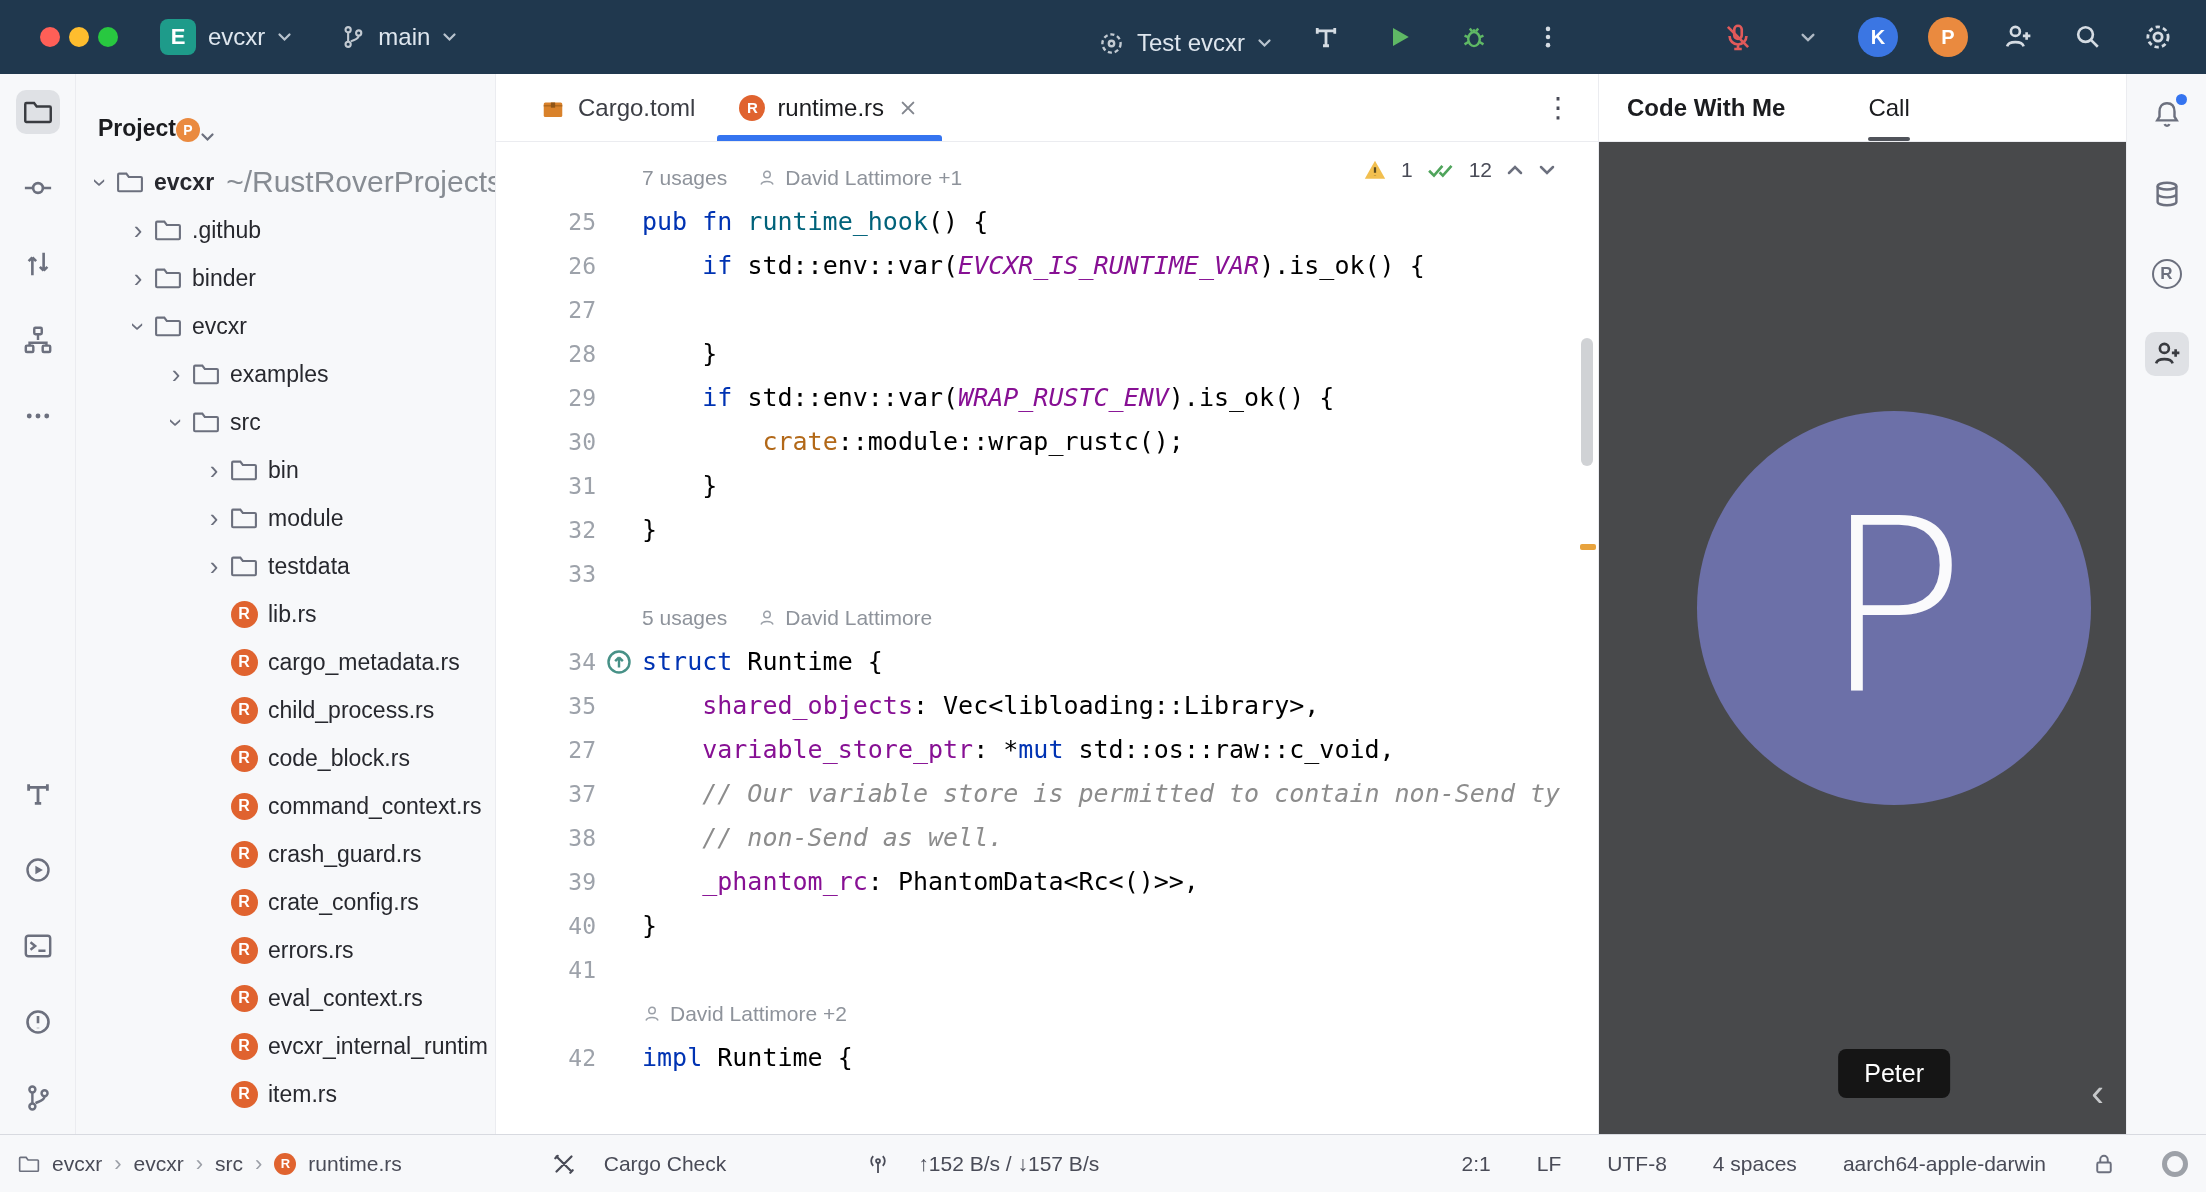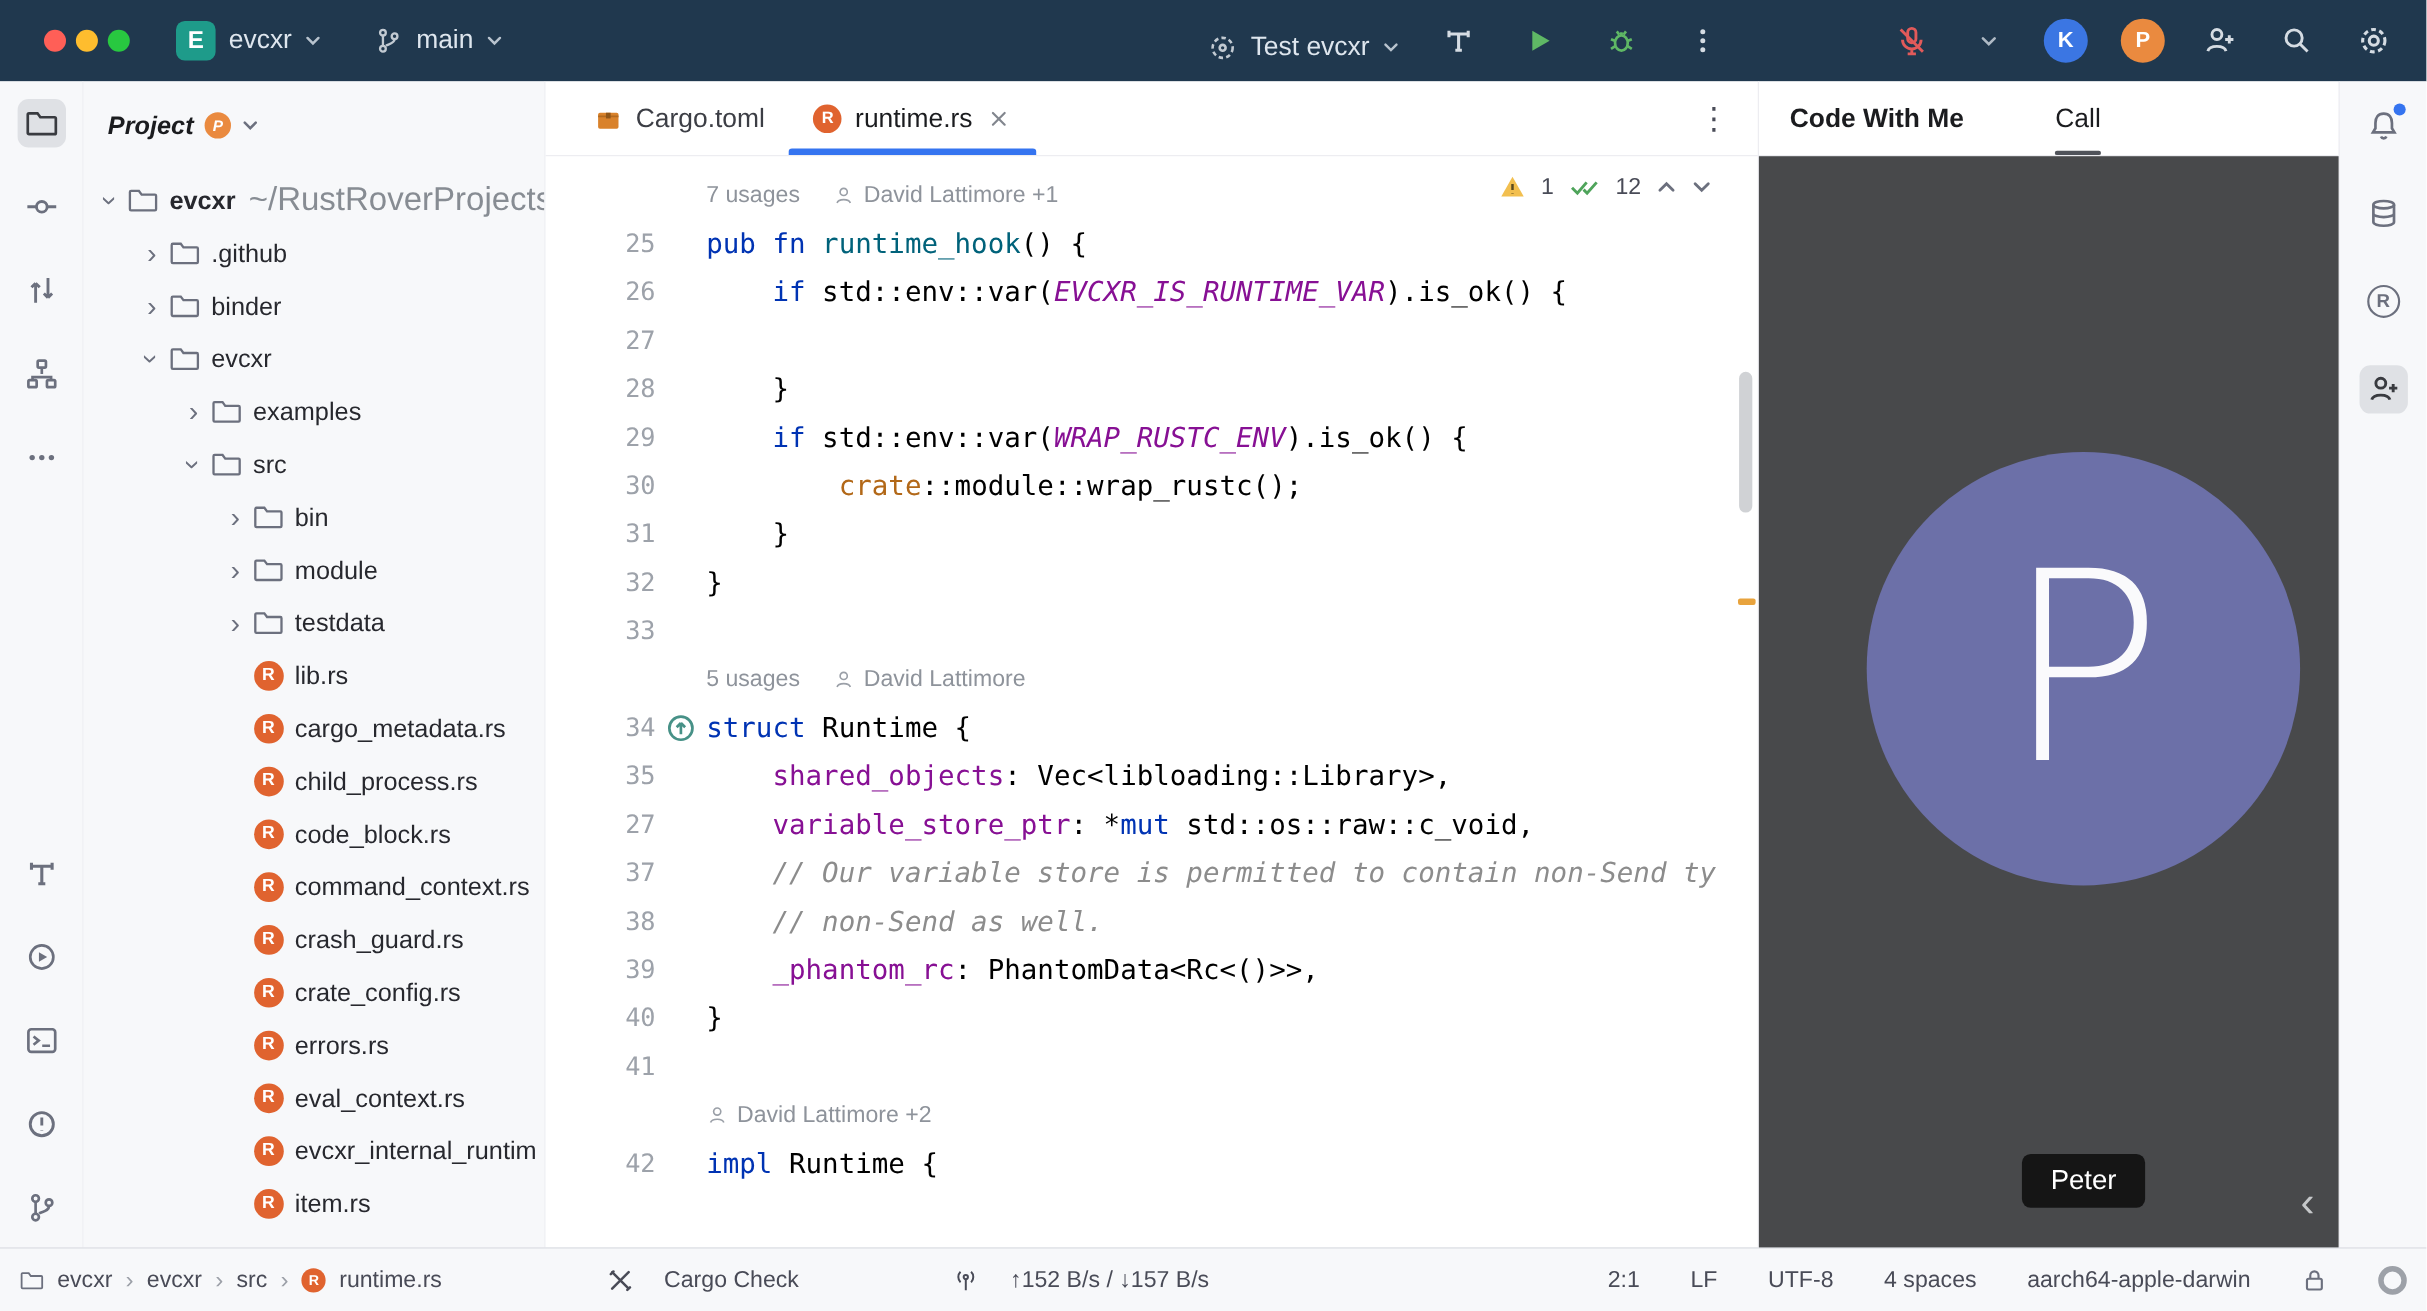--- a/index.html
+++ b/index.html
@@ -28,21 +28,21 @@
 
   
   .left-strip { width: 76px; background: #F7F8FA; border-right: 1px solid #EBECF0; display: flex; flex-direction: column; align-items: center; padding: 16px 0 14px; flex: none; }
   .strip-group { display: flex; flex-direction: column; gap: 32px; align-items: center; }
   .strip-bottom { margin-top: auto; }
   .strip-btn { width: 44px; height: 44px; border-radius: 10px; display: grid; place-items: center; }
   .strip-btn.selected { background: #DFE1E5; }
 
   
   .project-panel { width: 420px; background: #F7F8FA; border-right: 1px solid #EBECF0; padding-top: 12px; display: flex; flex-direction: column; flex: none; overflow: hidden; }
-  .panel-header { height: 56px; display: flex; align-items: center; gap: 10px; padding: 0 22px; flex: none; font-style: italic; }
+  .panel-header { height: 56px; display: flex; align-items: flex-end; padding: 0 22px; flex: none; }
   .panel-title { font-size: 23px; font-weight: 700; color: #1B1C1F; }
   .panel-badge { width: 24px; height: 24px; border-radius: 50%; background: var(--c-avatar_p, #EA8A3F); color: #fff; font-size: 14px; font-weight: 700; display: grid; place-items: center; }
   .tree { padding-top: 16px; overflow: hidden; }
   .tree-row { height: 48px; display: flex; align-items: center; white-space: nowrap; overflow: hidden; }
   .tree-chevron { width: 28px; flex: none; display: inline-flex; align-items: center; justify-content: center; font-size: 26px; color: #6C707E; }
   .tree-chevron.open { transform: rotate(90deg); }
   .tree-ic { width: 32px; flex: none; display: inline-flex; align-items: center; justify-content: center; margin-right: 8px; }
   .svg-folder { width: 28px; height: 28px; }
   .rust-file-icon { width: 27px; height: 27px; border-radius: 50%; background: var(--c-rust_icon_orange, #E0632F); color: #fff; font-size: 16px; font-weight: 700; display: grid; place-items: center; }
   .tree-label { font-size: 23px; color: #27282E; }

